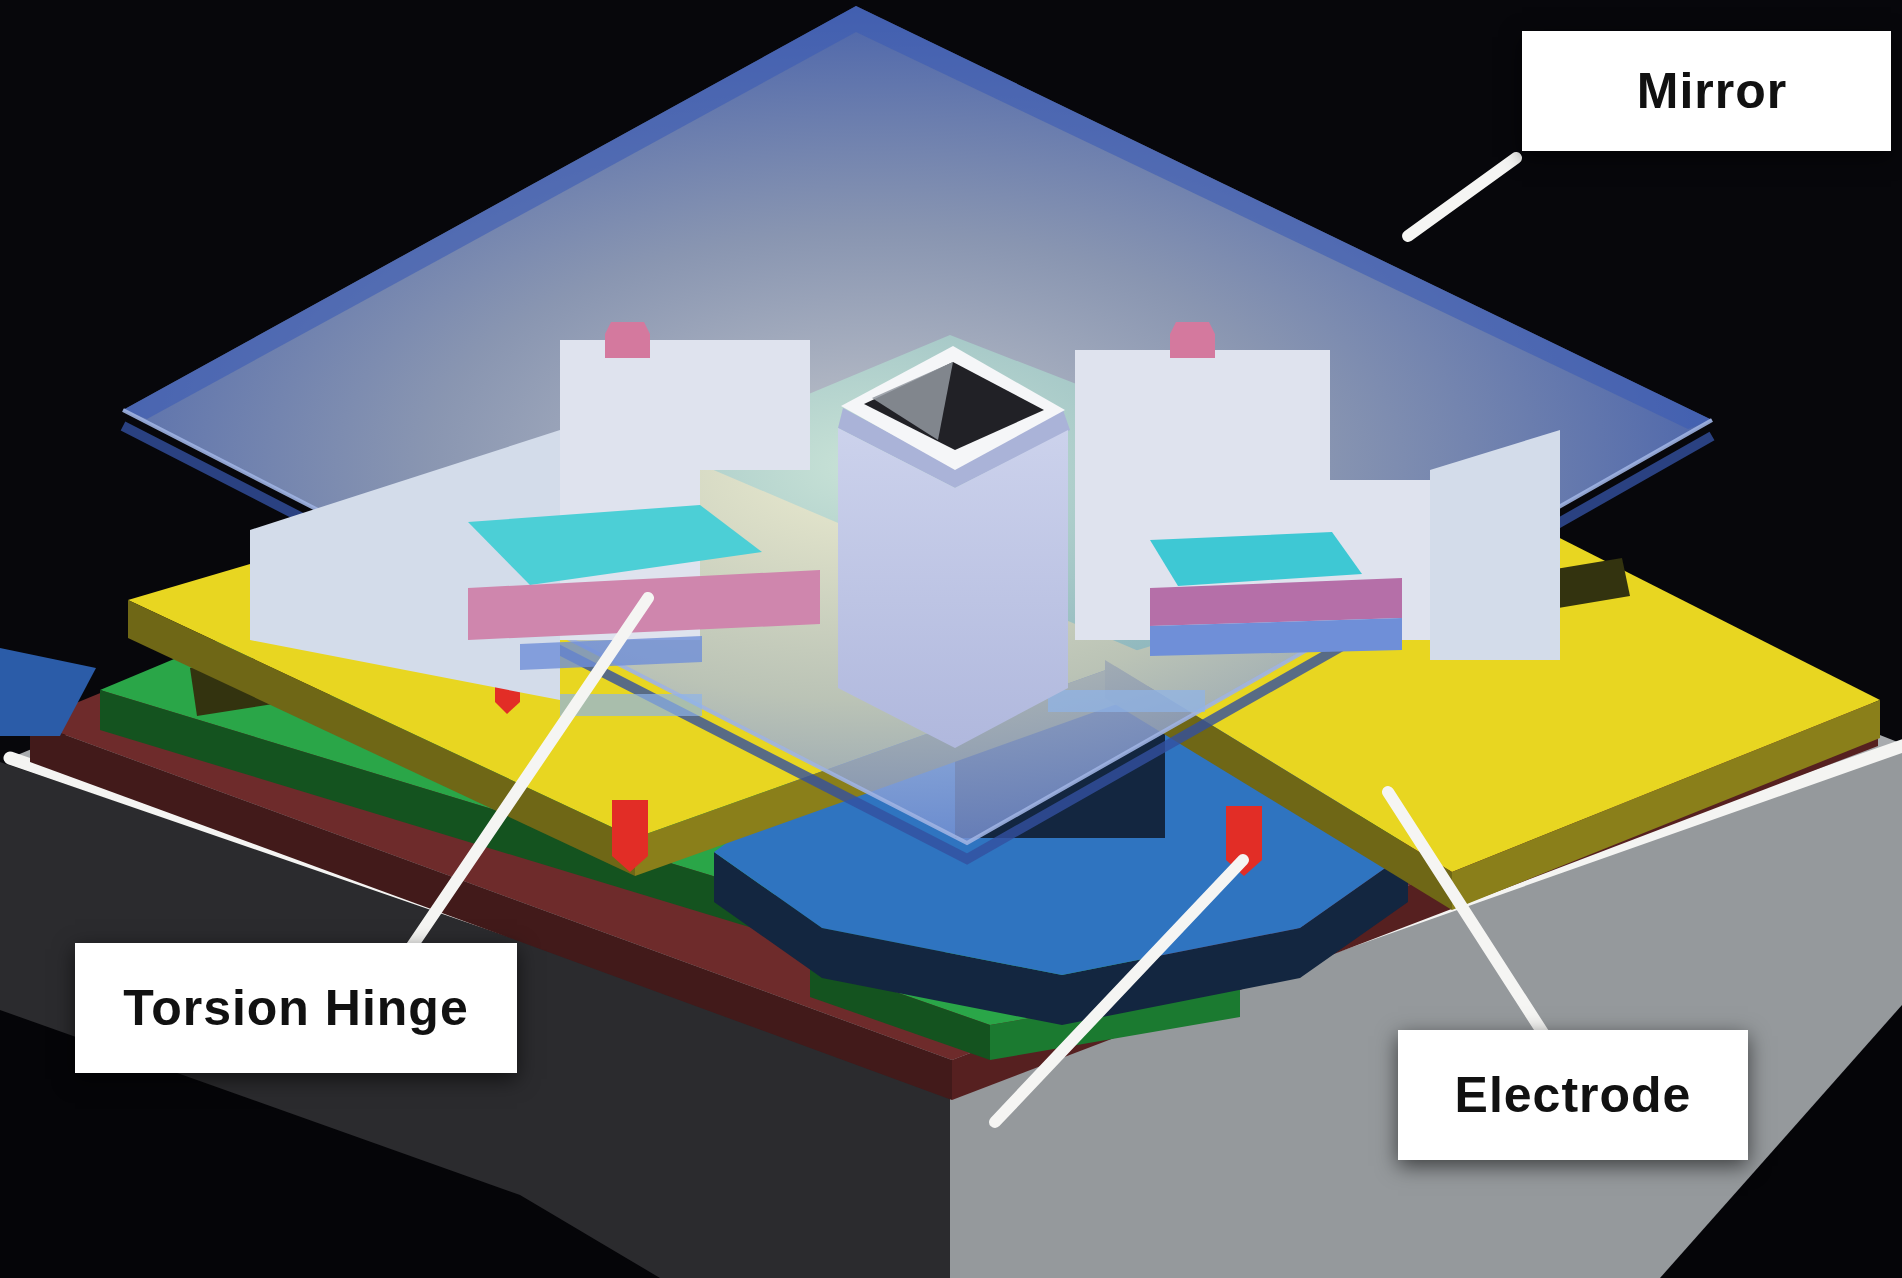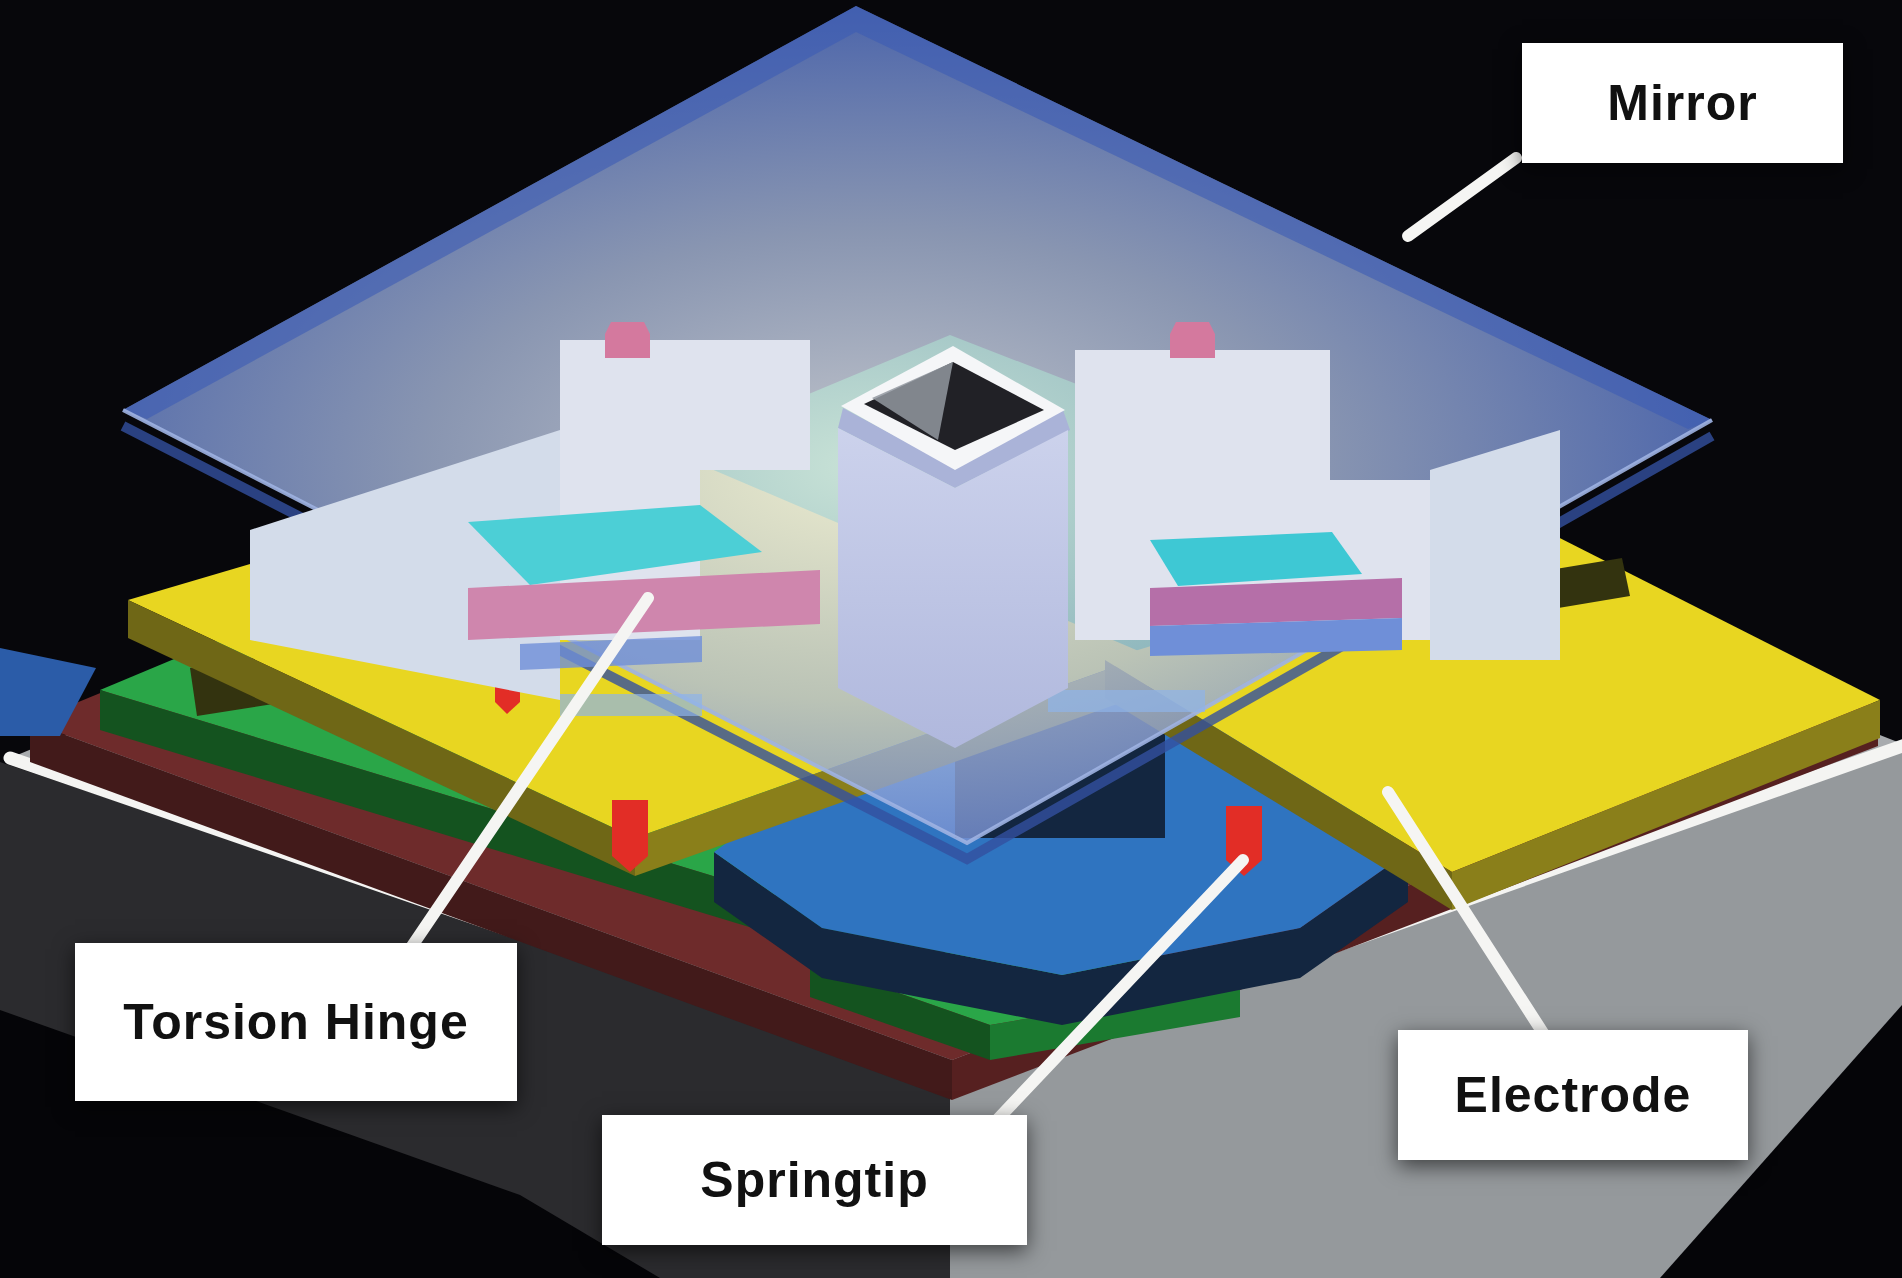--- a/index.html
+++ b/index.html
@@ -16,22 +16,22 @@
     display:flex;align-items:center;justify-content:center;
     background:#ffffff;
     color:#111111;
     font-weight:bold;
     font-size:50px;
     letter-spacing:1px;
     box-shadow:0 6px 20px rgba(0,0,0,0.6);
     text-align:center;
     user-select:none;
   }
-  #label-mirror   {left:1522px;top:43px;  width:321px;height:120px;}
-  #label-torsion  {left:75px;  top:943px; width:442px;height:158px;}
+  #label-mirror   {left:1522px;top:31px;  width:358px;height:120px;padding-left:11px;}
+  #label-torsion  {left:75px;  top:943px; width:442px;height:130px;}
   #label-springtip{left:602px; top:1115px;width:425px;height:130px;}
   #label-electrode{left:1398px;top:1030px;width:350px;height:130px;}
 </style>
 </head>
 <body>
 
 <div id="stage">
 
   <svg id="scene" viewBox="0 0 1902 1278">
     <defs>
@@ -124,20 +124,17 @@
     <line x1="995" y1="1122" x2="1243" y2="860" stroke-width="12" stroke-linecap="round" stroke="#f5f5f3"></line>
     <line x1="1545" y1="1036" x2="1388" y2="792" stroke-width="12" stroke-linecap="round" stroke="#f5f5f3"></line>
   </svg>
 
   <div id="label-mirror" class="callout" style="background: rgb(255, 255, 255); color: rgb(17, 17, 17);">
     <span>Mirror</span>
   </div>
   <div id="label-torsion" class="callout" style="background: rgb(255, 255, 255); color: rgb(17, 17, 17);">
     <span>Torsion Hinge</span>
   </div>
-  <div id="label-springtip" class="callout" style="background: rgb(255, 255, 255); color: rgb(17, 17, 17);">
-    <span>Springtip</span>
-  </div>
   <div id="label-electrode" class="callout" style="background: rgb(255, 255, 255); color: rgb(17, 17, 17);">
     <span>Electrode</span>
   </div>
 
 </div>
 
 </body></html>

